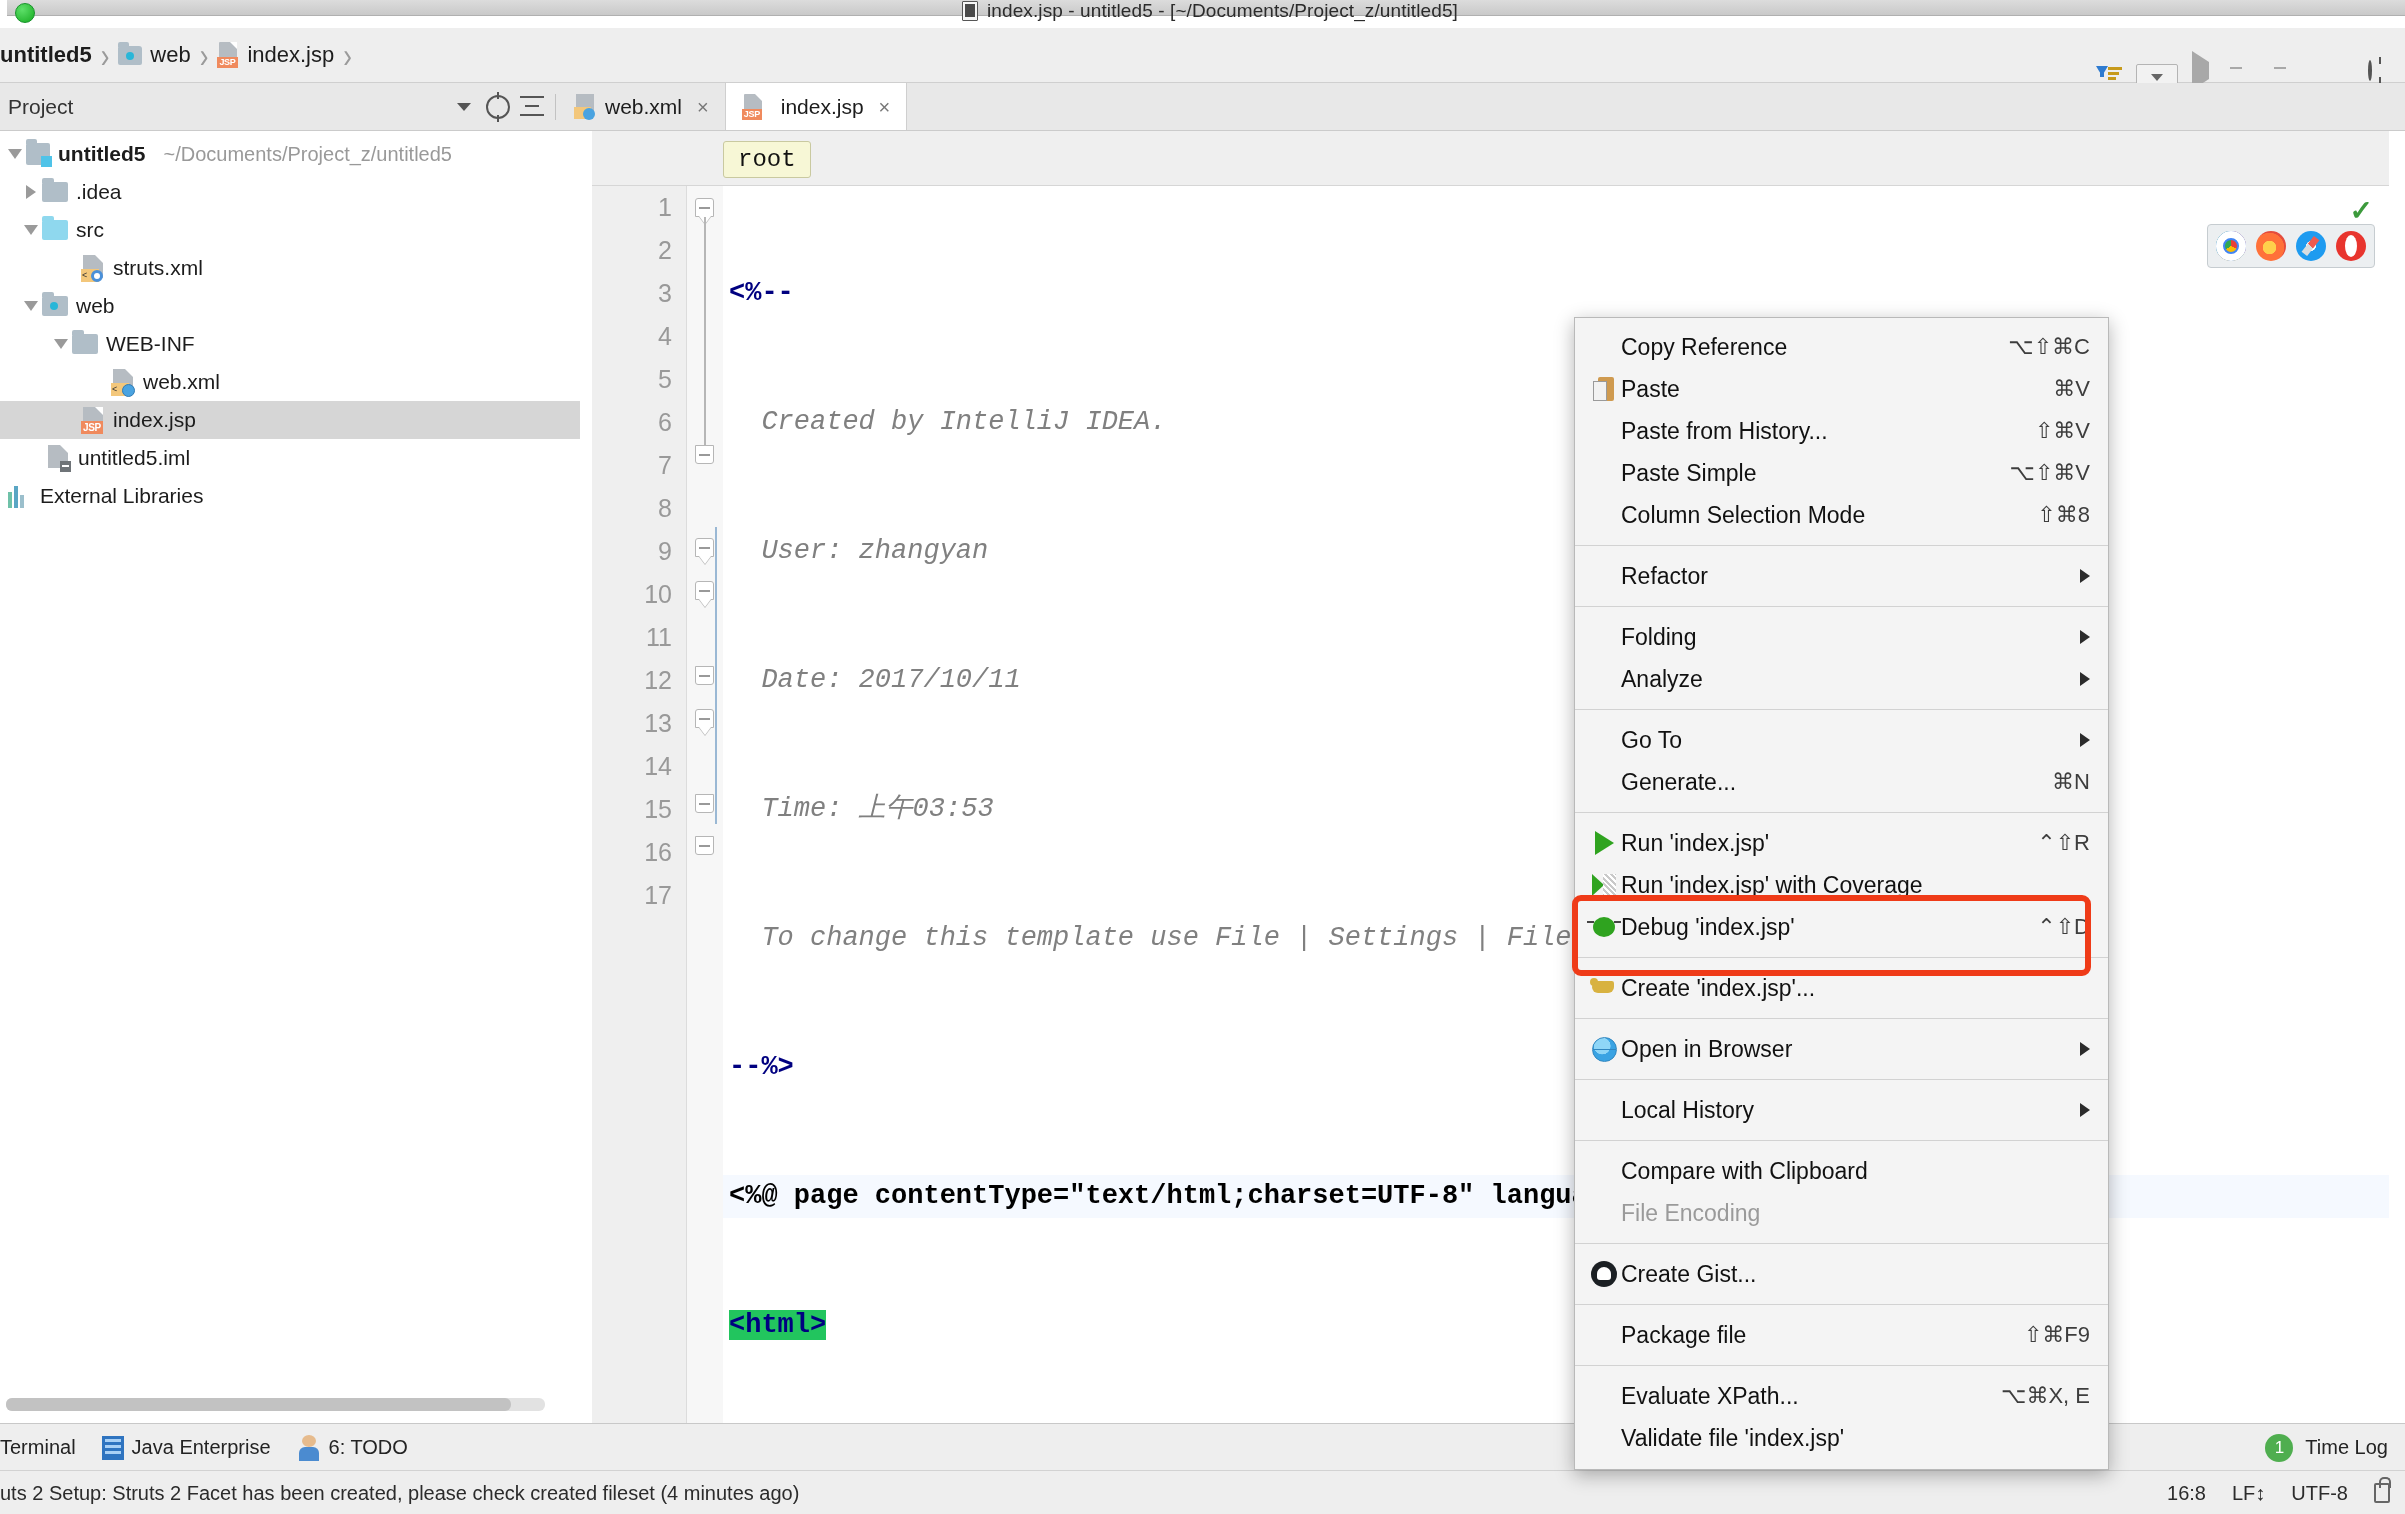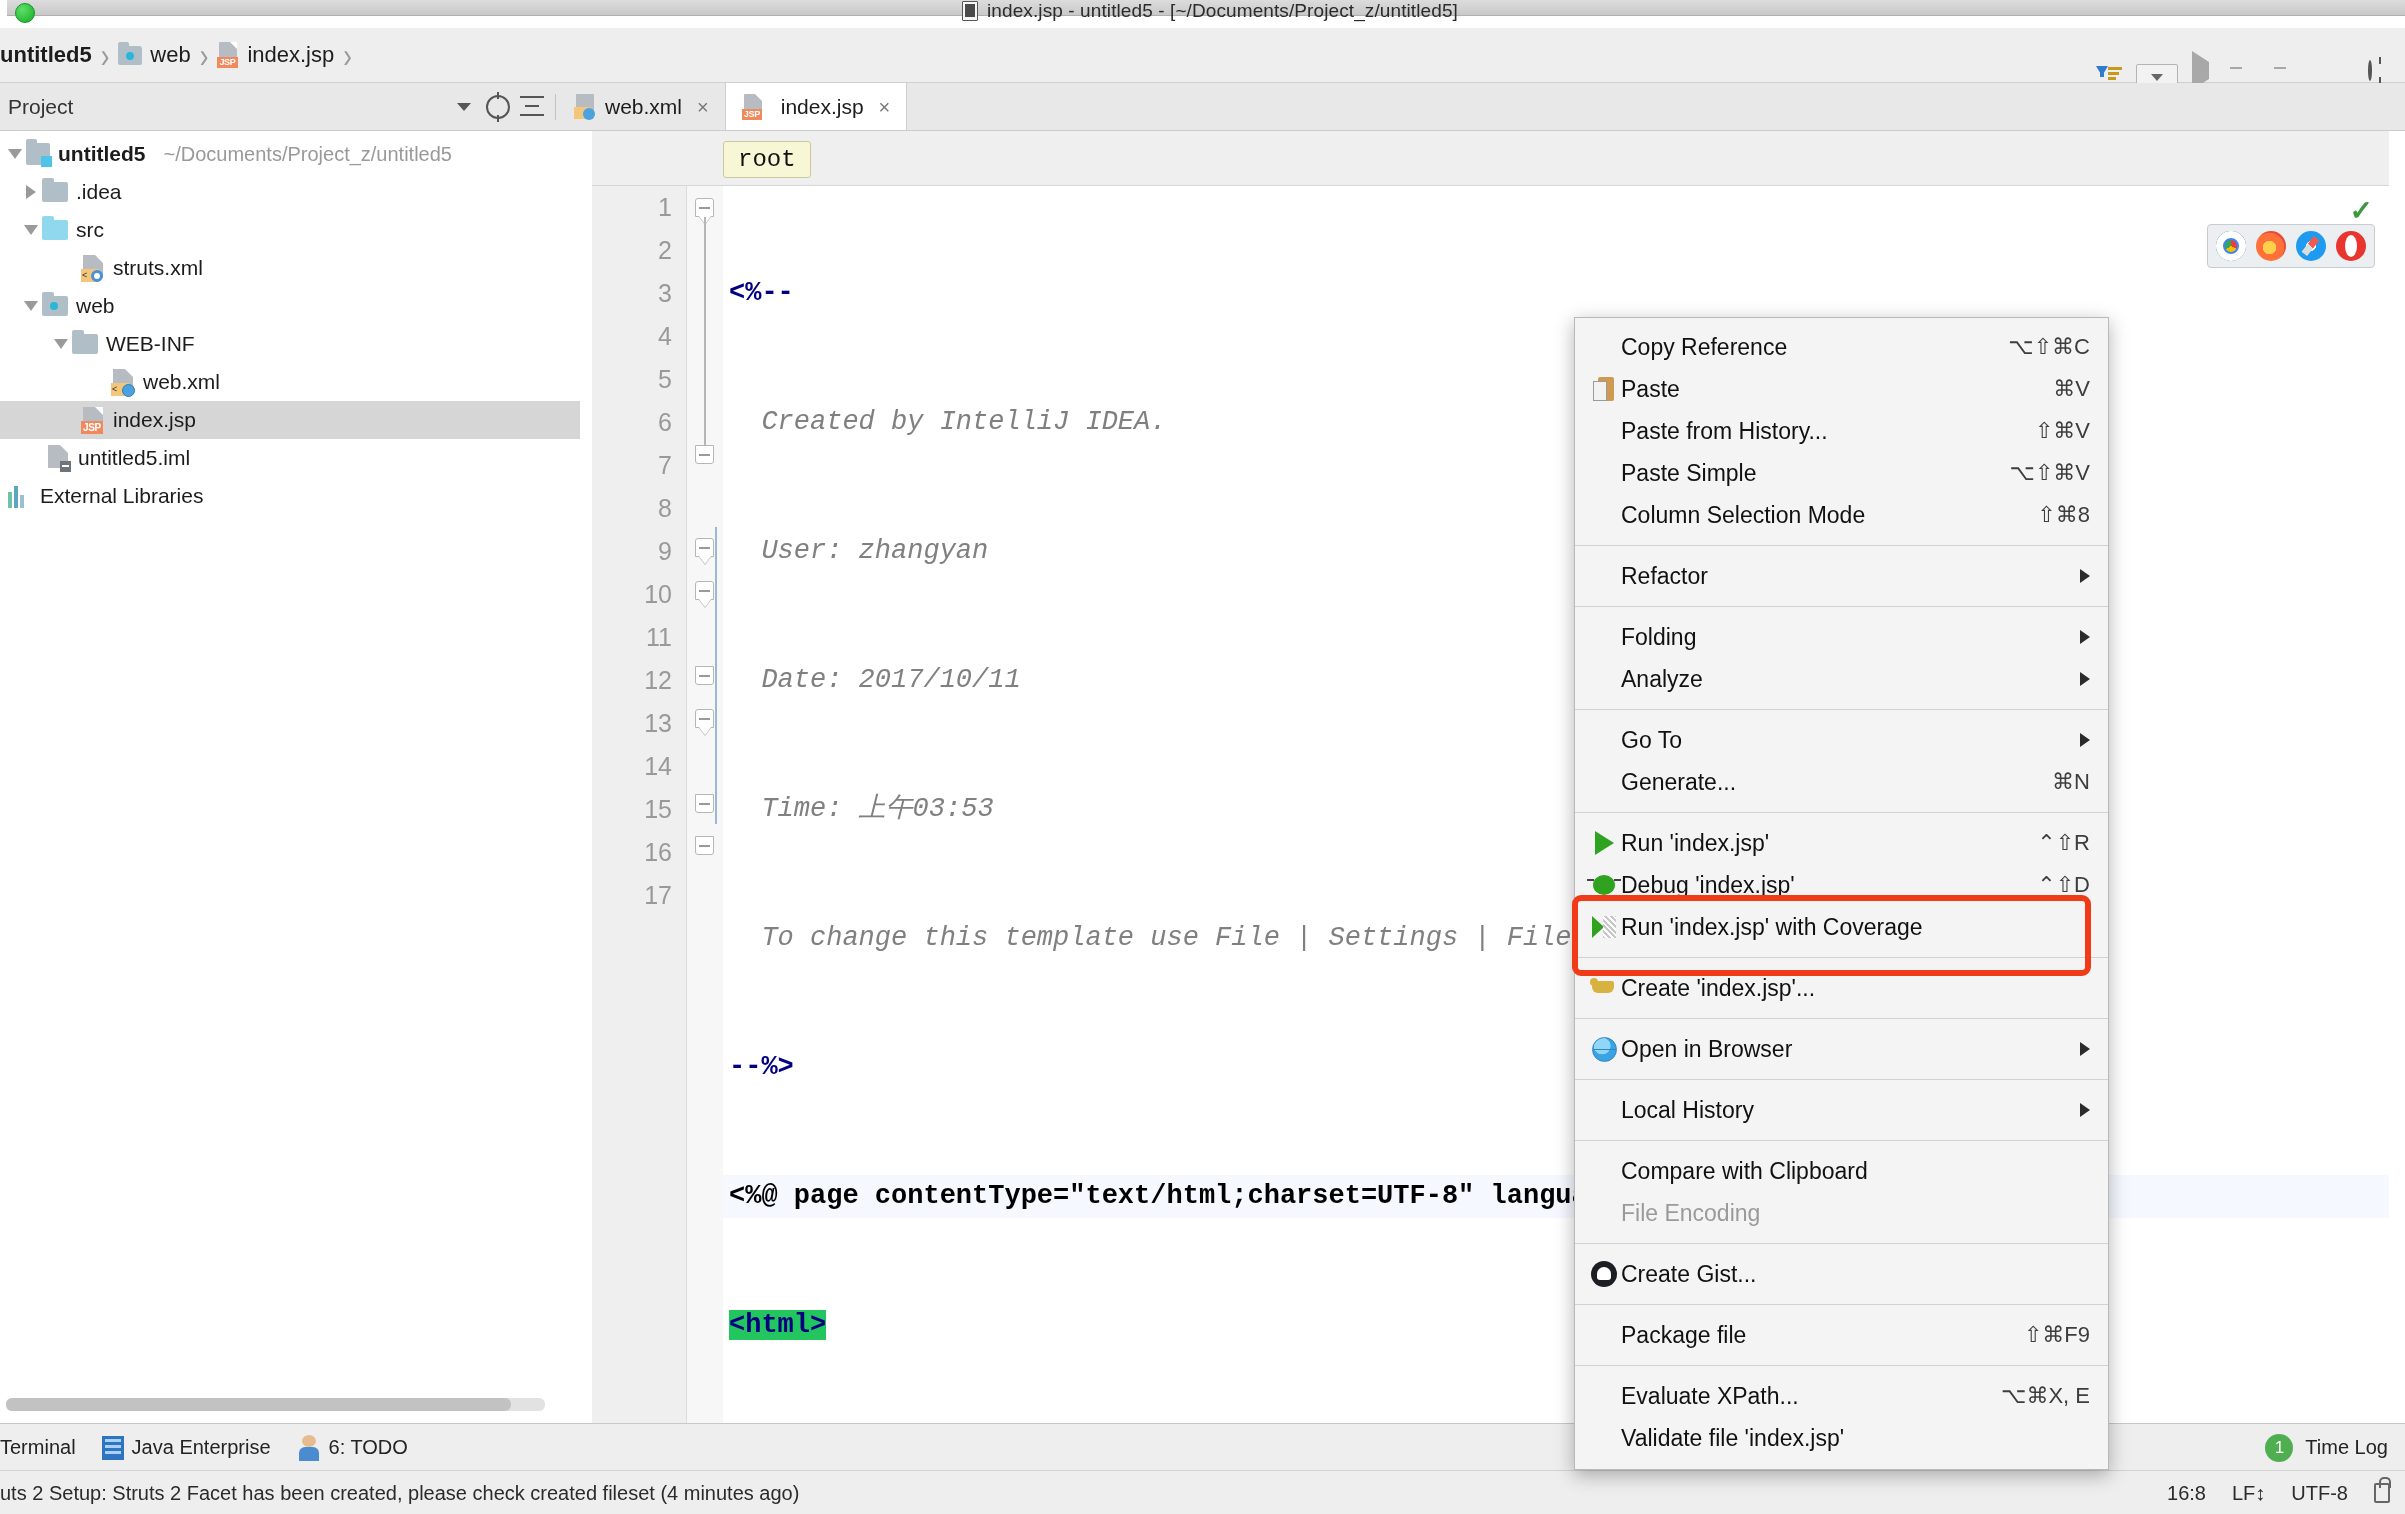--- a/index.html
+++ b/index.html
@@ -712,31 +712,31 @@
     <div class="ctx-item">
       <span class="ctx-ico">
           <span class="ico-run"></span>
         </span>
       <span class="ctx-label">Run 'index.jsp'</span>
       <span class="ctx-key">⌃⇧R</span>
     </div>
 
     <div class="ctx-item">
       <span class="ctx-ico">
+          <span class="ico-cov"></span>
+        </span>
+      <span class="ctx-label">Run 'index.jsp' with Coverage</span>
+    </div>
+
+    <div class="ctx-item">
+      <span class="ctx-ico">
           <span class="ico-debug"></span>
         </span>
       <span class="ctx-label">Debug 'index.jsp'</span>
       <span class="ctx-key">⌃⇧D</span>
-    </div>
-
-    <div class="ctx-item">
-      <span class="ctx-ico">
-          <span class="ico-cov"></span>
-        </span>
-      <span class="ctx-label">Run 'index.jsp' with Coverage</span>
     </div>
 
     <div class="ctx-sep"></div>
 
     <div class="ctx-item">
       <span class="ctx-ico">
           <span class="ico-tomcat"></span>
         </span>
       <span class="ctx-label">Create 'index.jsp'...</span>
     </div>

